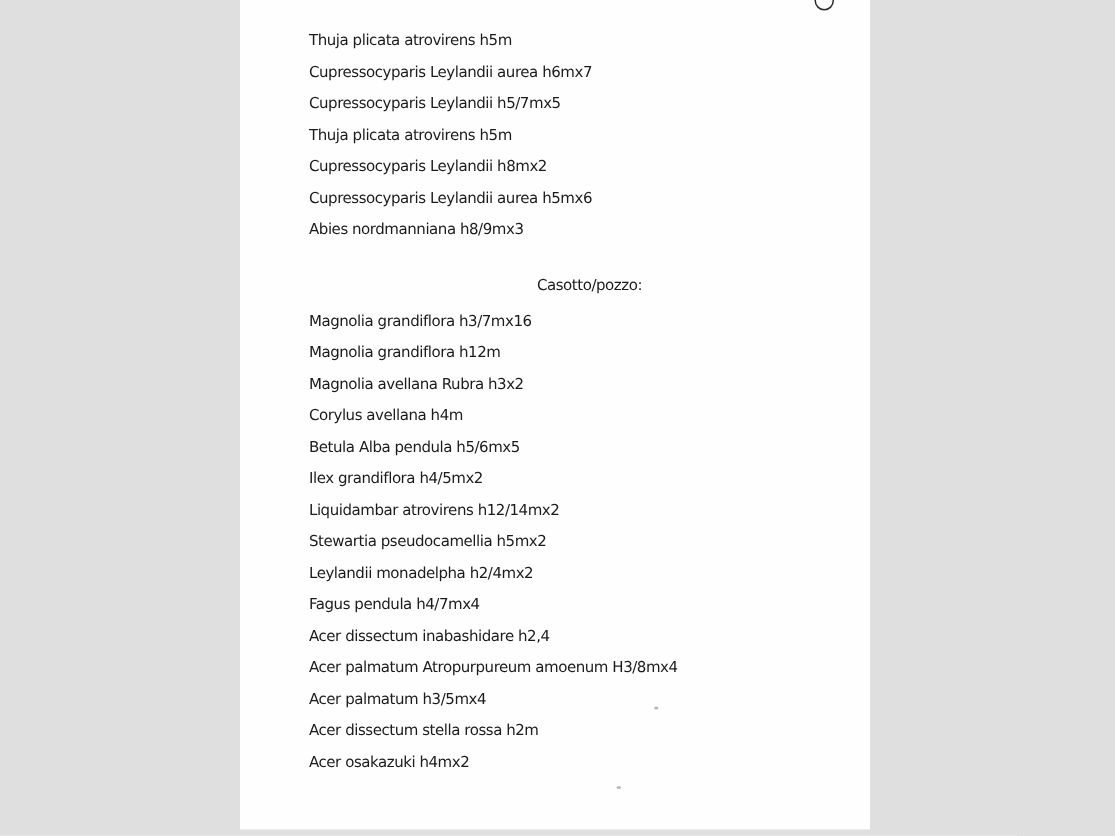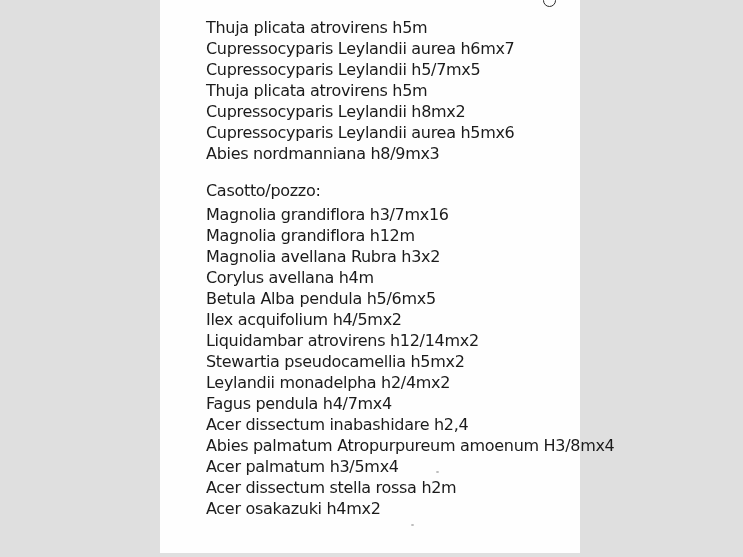--- a/index.html
+++ b/index.html
@@ -23,28 +23,29 @@
     width: 420px;
     height: 553px;
     background: #fefefe;
   }
   .doc-content {
     padding: 17px 0 0 46px;
   }
   .line {
     height: 21px;
     line-height: 21px;
-    font-size: 16px;
+    font-size: 10px;
     letter-spacing: -0.3px;
     color: #1b1b1b;
     white-space: nowrap;
   }
   .line.heading {
     margin-top: 16px;
     margin-bottom: 3px;
+    text-align: center;
   }
   .cutoff-glyph {
     position: absolute;
     left: 383px;
     top: -6px;
     width: 11px;
     height: 11px;
     border: 1.6px solid #2b2b2b;
     border-radius: 50%;
     background: transparent;
@@ -75,27 +76,27 @@
       <div class="line">Thuja plicata atrovirens h5m</div>
       <div class="line">Cupressocyparis Leylandii h8mx2</div>
       <div class="line">Cupressocyparis Leylandii aurea h5mx6</div>
       <div class="line">Abies nordmanniana h8/9mx3</div>
       <div class="line heading">Casotto/pozzo:</div>
       <div class="line">Magnolia grandiflora h3/7mx16</div>
       <div class="line">Magnolia grandiflora h12m</div>
       <div class="line">Magnolia avellana Rubra h3x2</div>
       <div class="line">Corylus avellana h4m</div>
       <div class="line">Betula Alba pendula h5/6mx5</div>
-      <div class="line">Ilex acquifolium h4/5mx2</div>
+      <div class="line">Ilex grandiflora h4/5mx2</div>
       <div class="line">Liquidambar atrovirens h12/14mx2</div>
       <div class="line">Stewartia pseudocamellia h5mx2</div>
       <div class="line">Leylandii monadelpha h2/4mx2</div>
       <div class="line">Fagus pendula h4/7mx4</div>
       <div class="line">Acer dissectum inabashidare h2,4</div>
-      <div class="line">Abies palmatum Atropurpureum amoenum H3/8mx4</div>
+      <div class="line">Acer palmatum Atropurpureum amoenum H3/8mx4</div>
       <div class="line">Acer palmatum h3/5mx4</div>
       <div class="line">Acer dissectum stella rossa h2m</div>
       <div class="line">Acer osakazuki h4mx2</div>
     </div>
 
     <span class="speck speck-1"></span>
     <span class="speck speck-2"></span>
   </div>
 </div>
 

